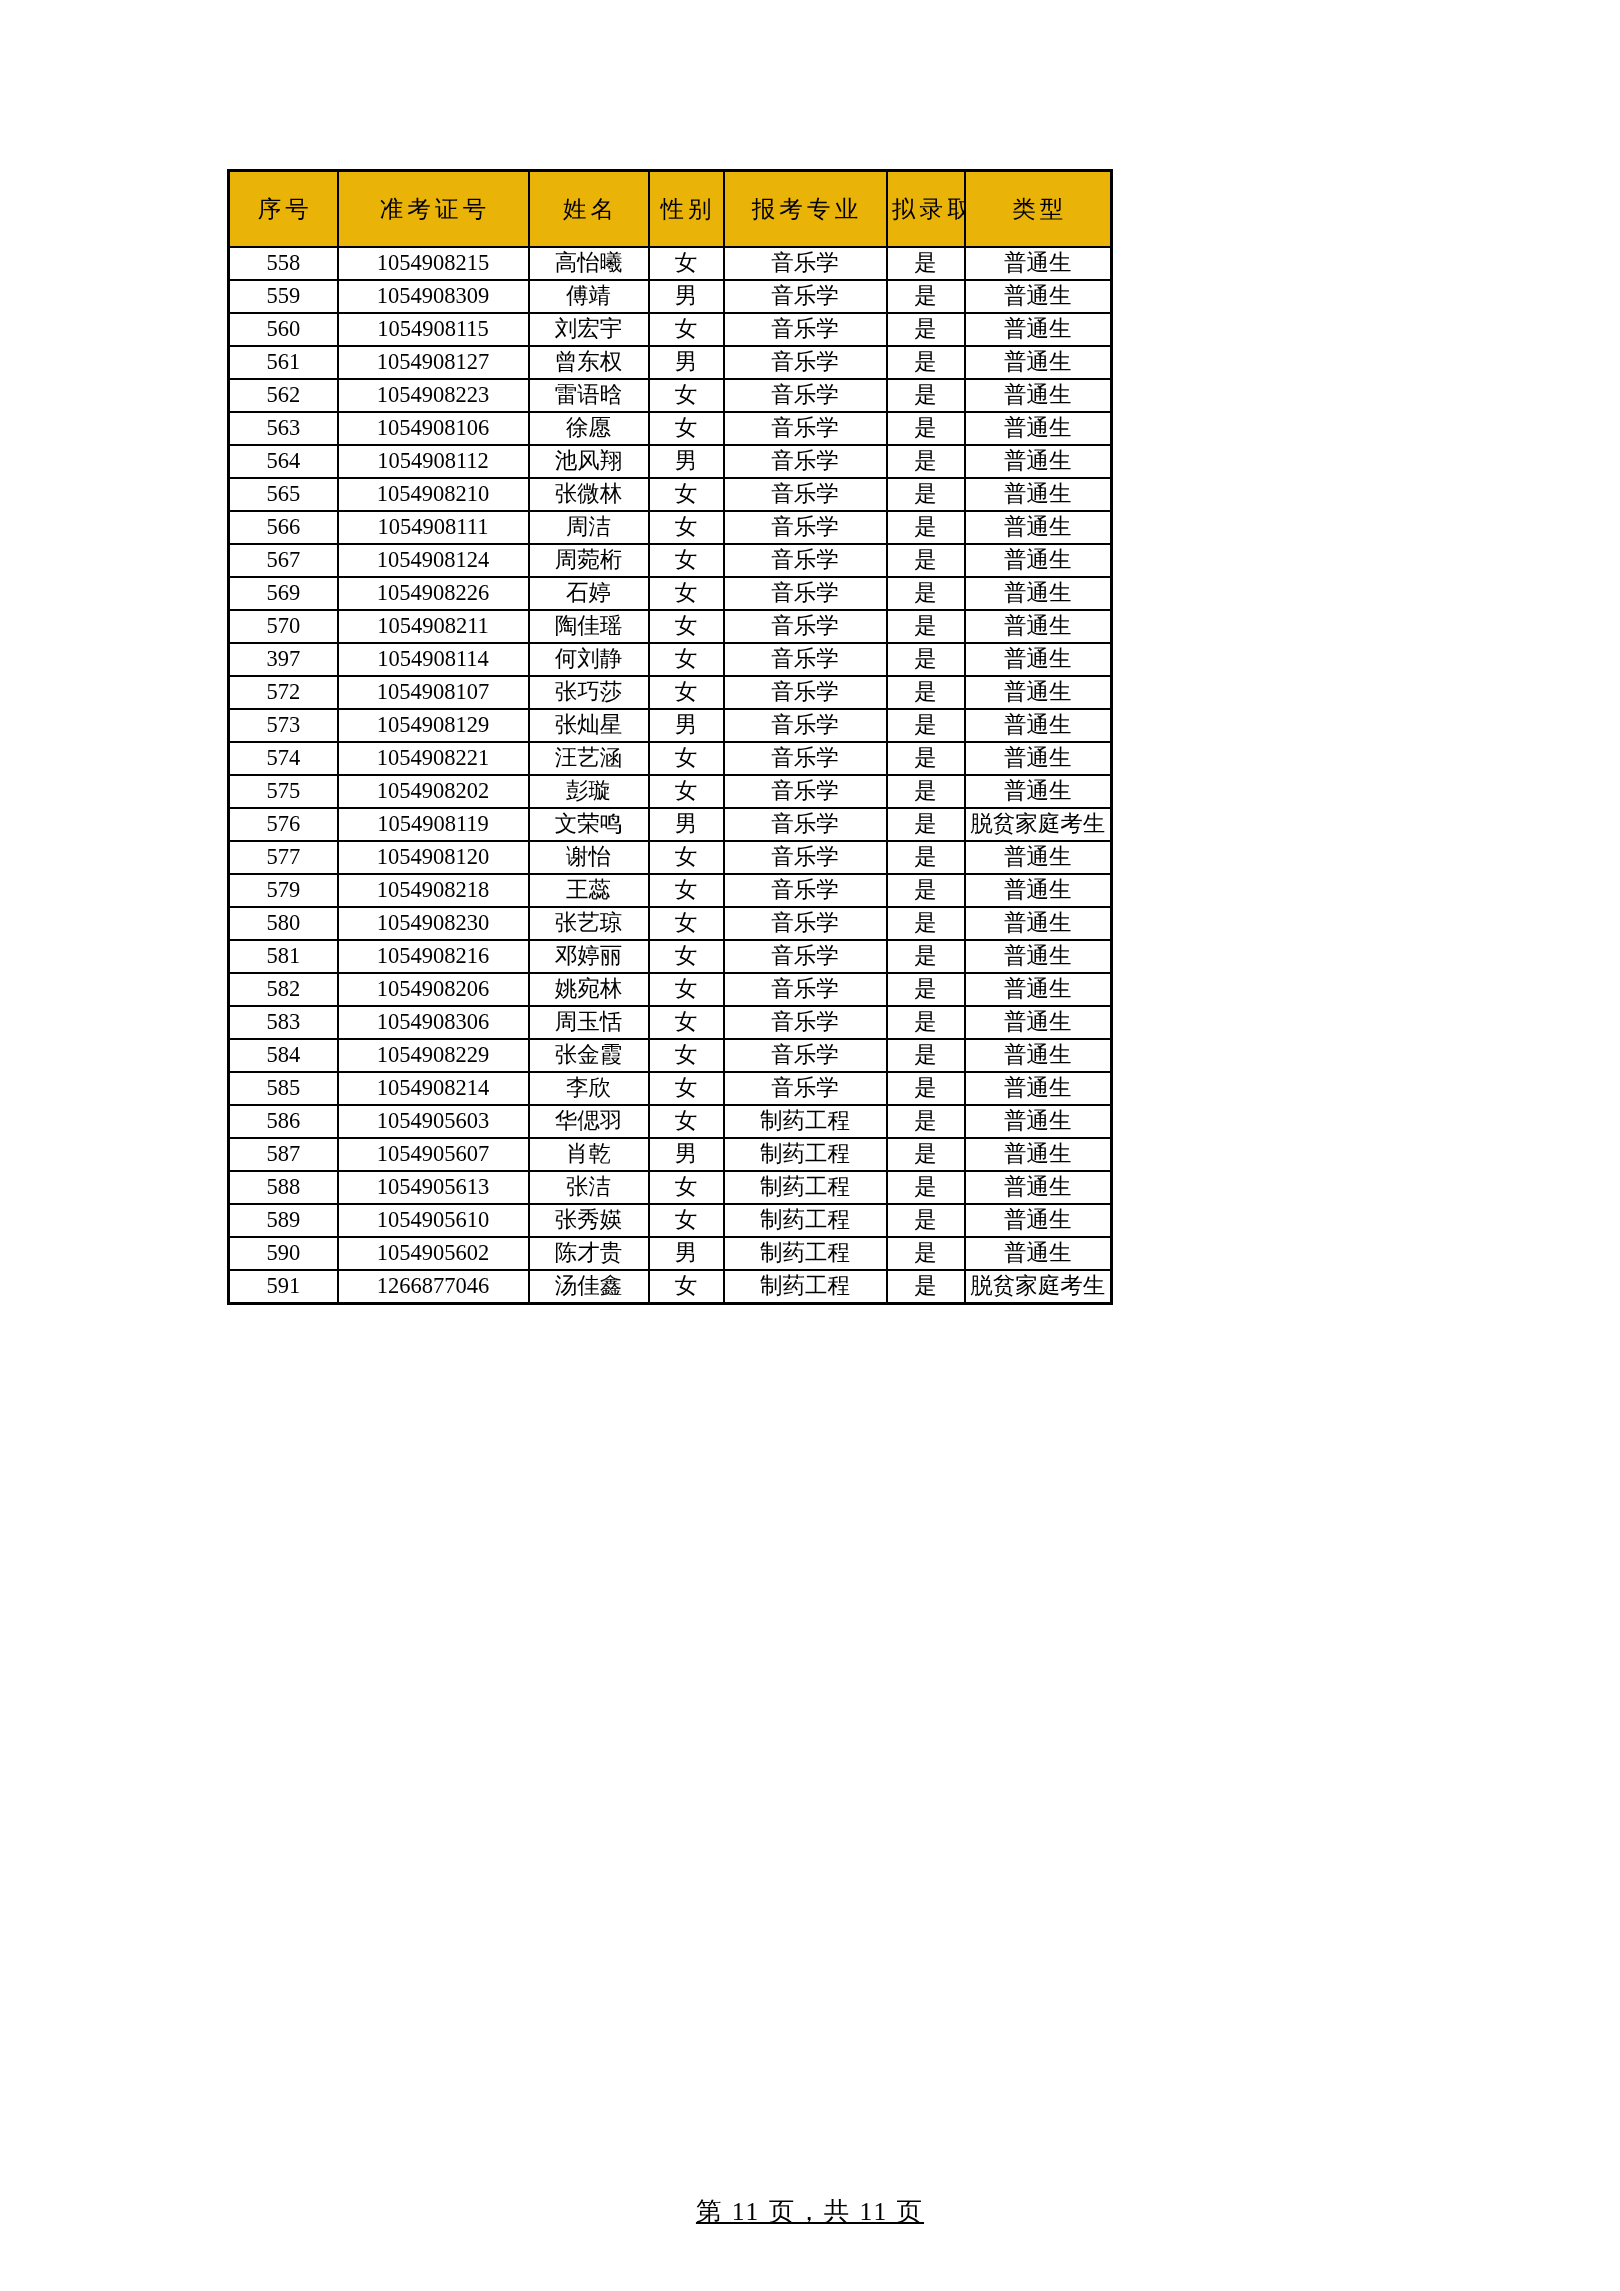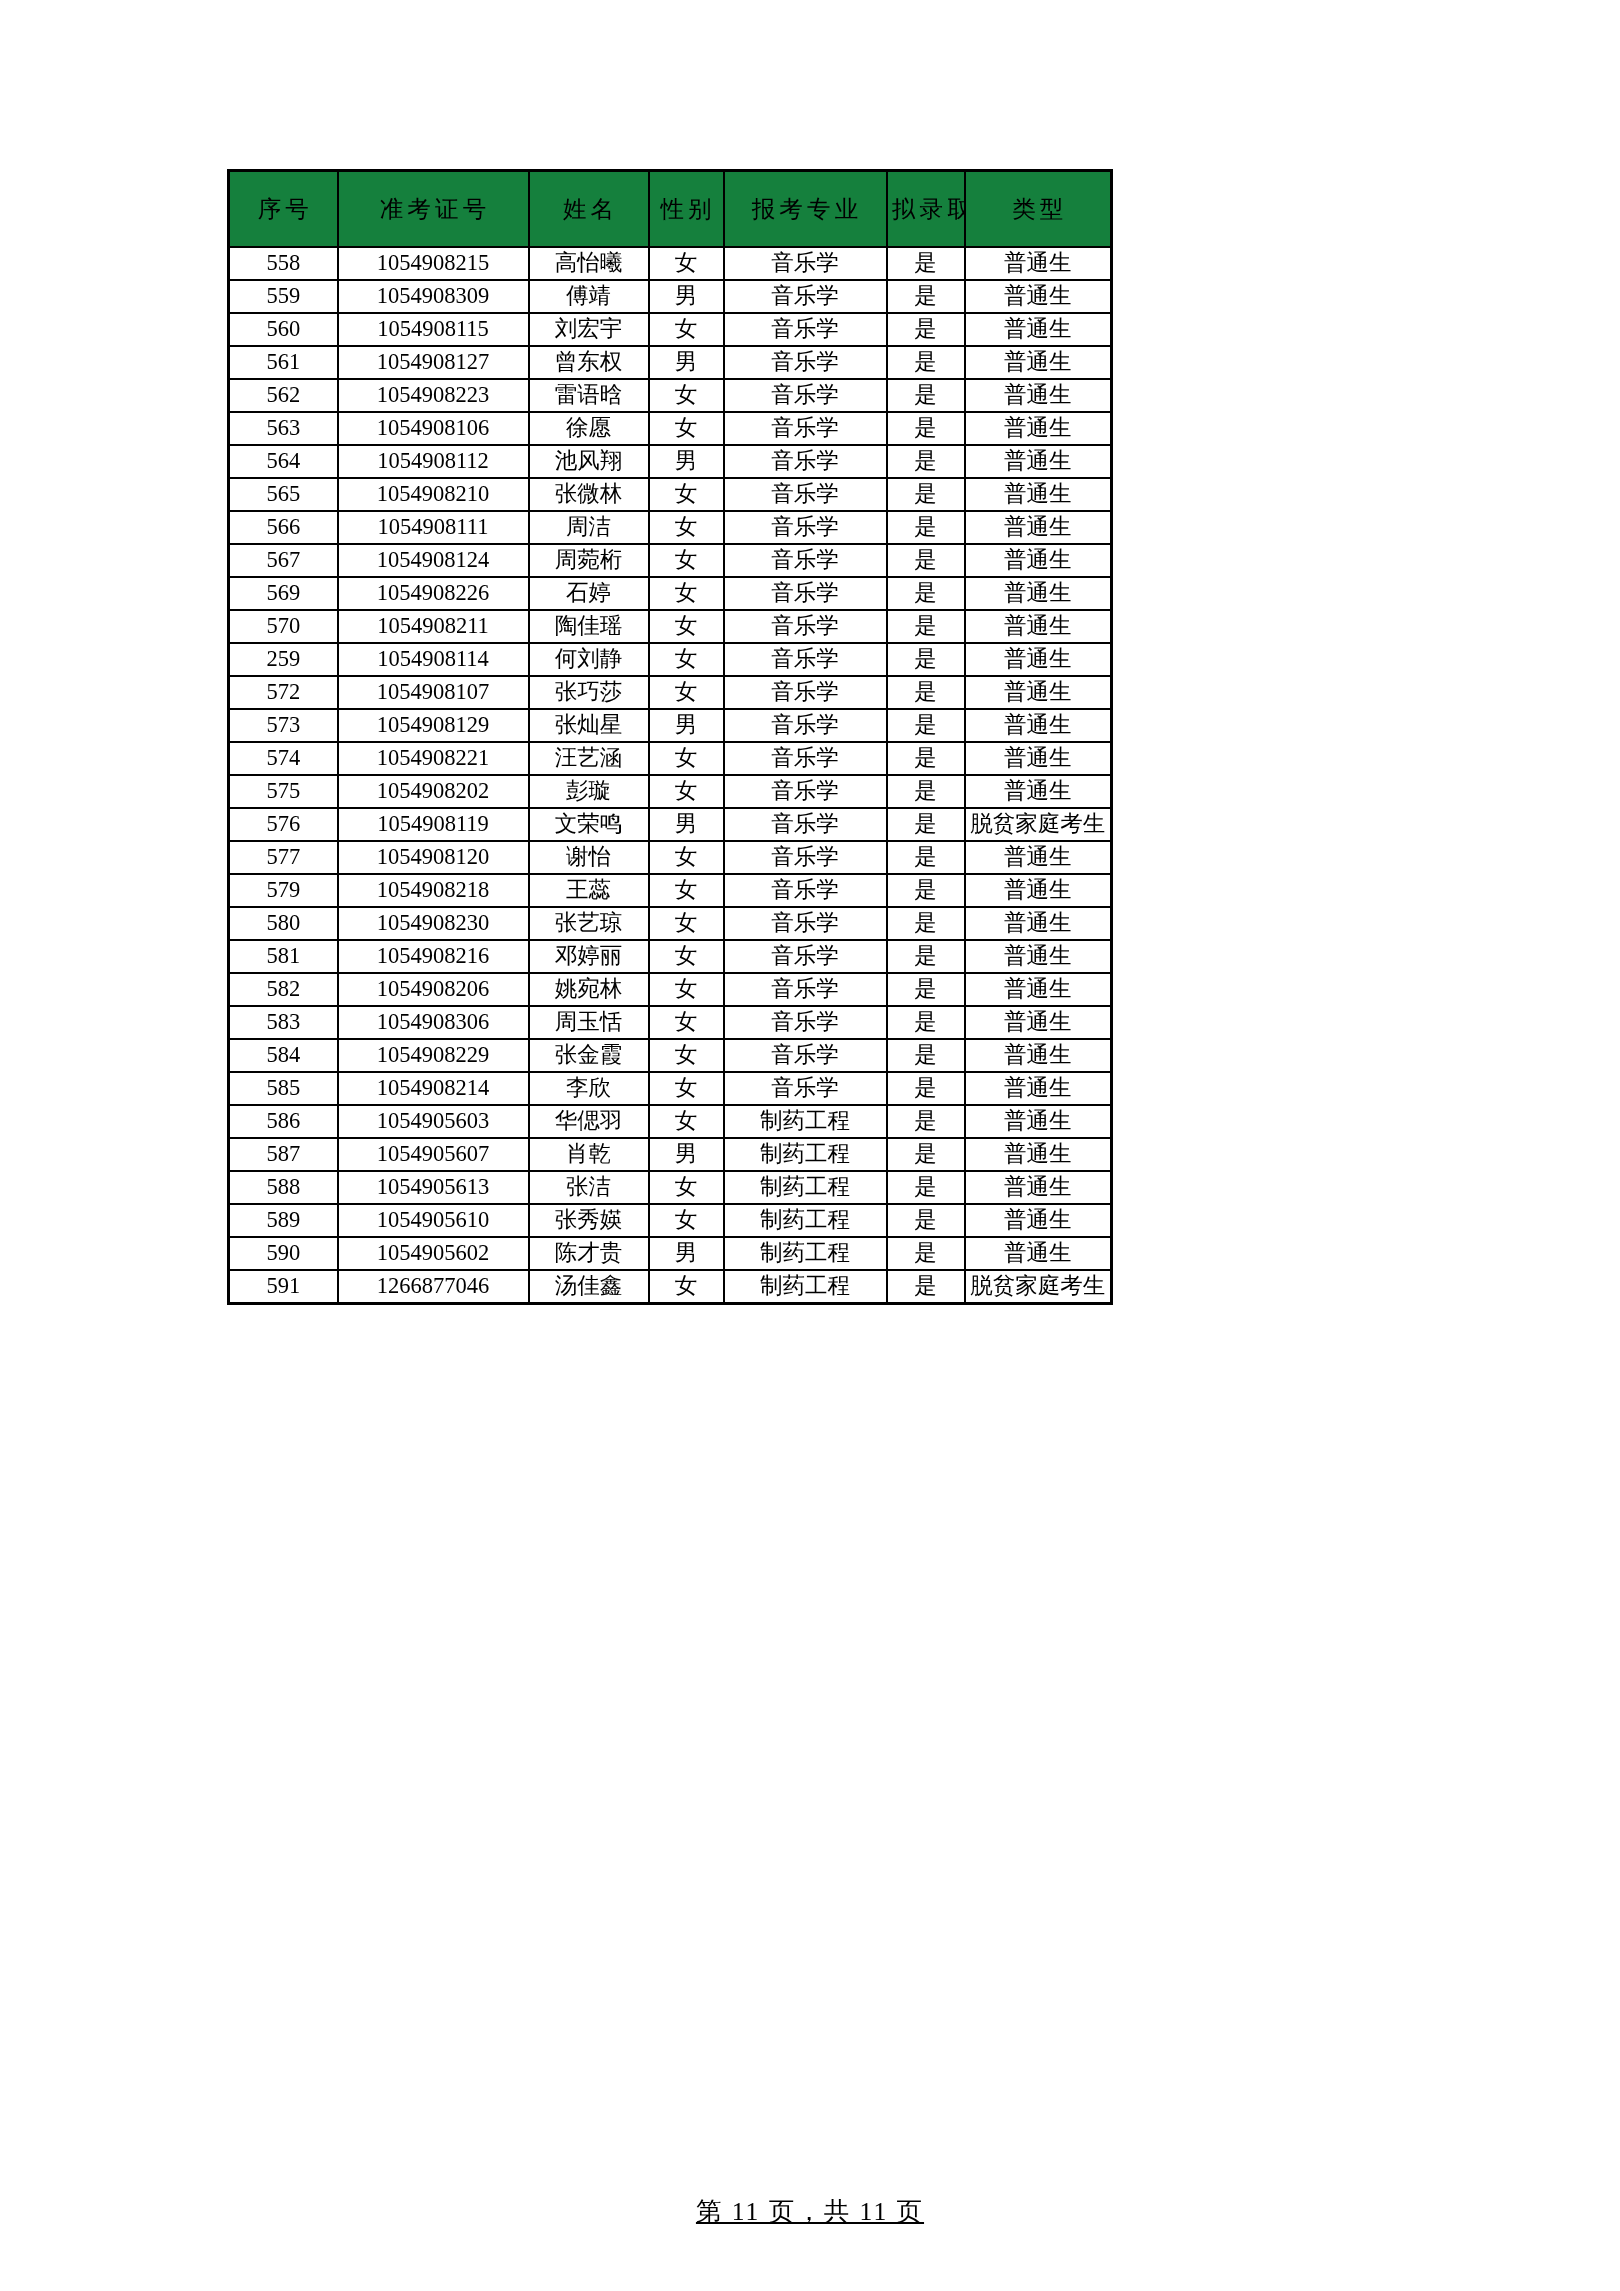--- a/index.html
+++ b/index.html
@@ -28,21 +28,21 @@
   table.roster th,
   table.roster td {
     border: 2px solid #000000;
     text-align: center;
     vertical-align: middle;
     padding: 0;
     overflow: hidden;
     white-space: nowrap;
   }
   table.roster th {
-    background: #15803d;
+    background: #eab308;
     height: 74px;
     font-size: 23.5px;
     font-weight: normal;
     letter-spacing: 0.18em;
     text-indent: 0.18em; 
   }
   table.roster td {
     height: 31px;
     font-size: 22.5px;
     line-height: 1;
@@ -196,21 +196,21 @@
         <tr>
           <td>570</td>
           <td>1054908211</td>
           <td>陶佳瑶</td>
           <td>女</td>
           <td>音乐学</td>
           <td>是</td>
           <td>普通生</td>
         </tr>
         <tr>
-          <td>259</td>
+          <td>397</td>
           <td>1054908114</td>
           <td>何刘静</td>
           <td>女</td>
           <td>音乐学</td>
           <td>是</td>
           <td>普通生</td>
         </tr>
         <tr>
           <td>572</td>
           <td>1054908107</td>

